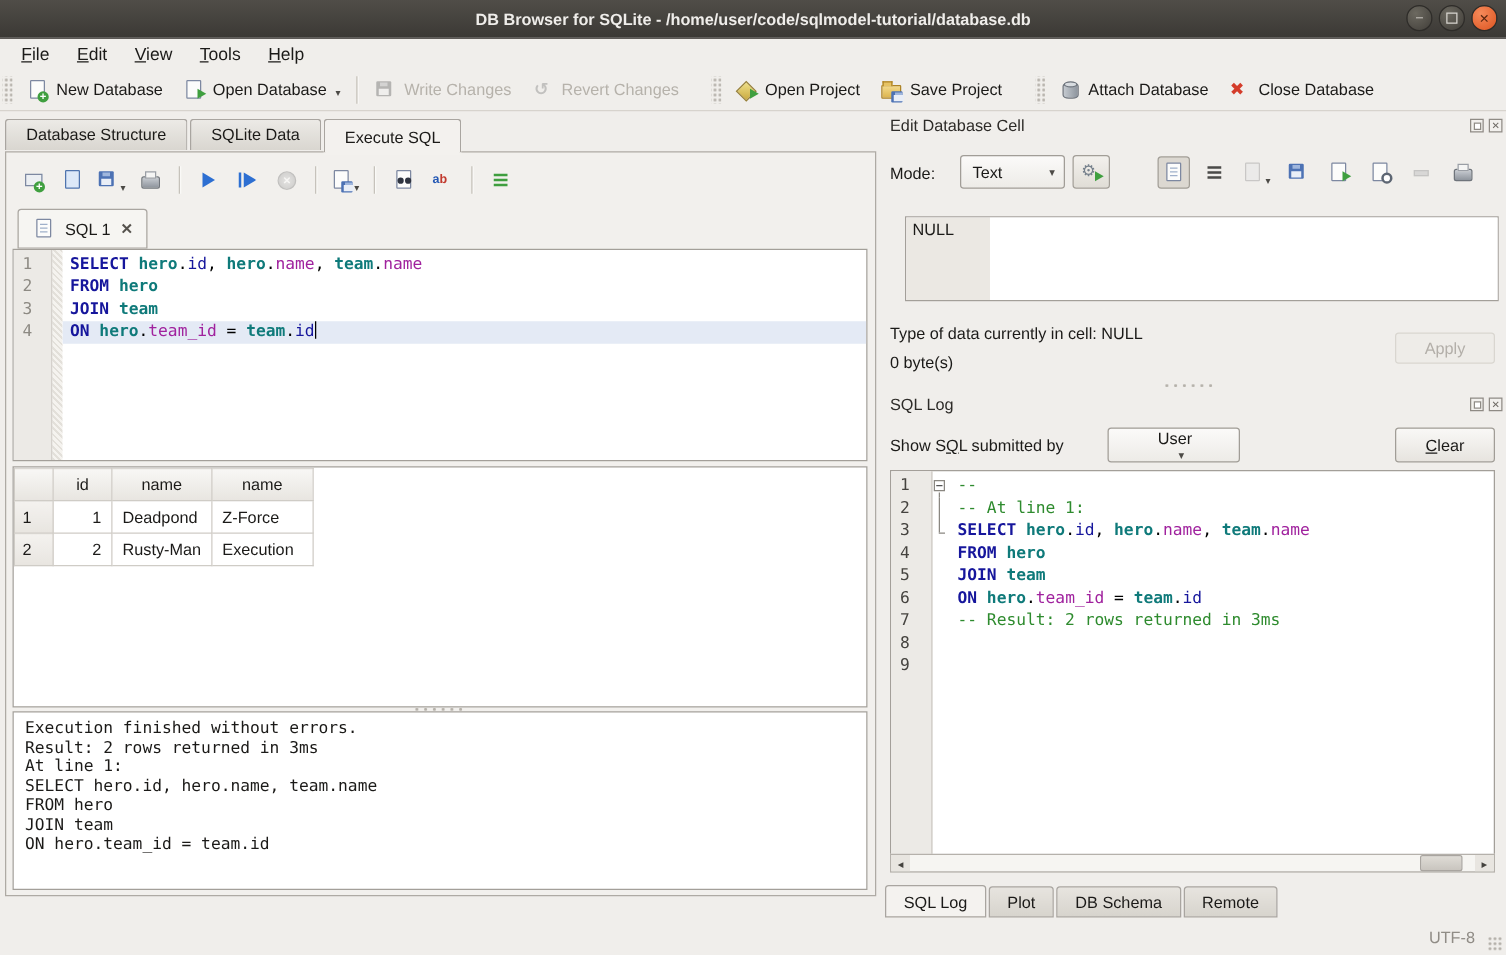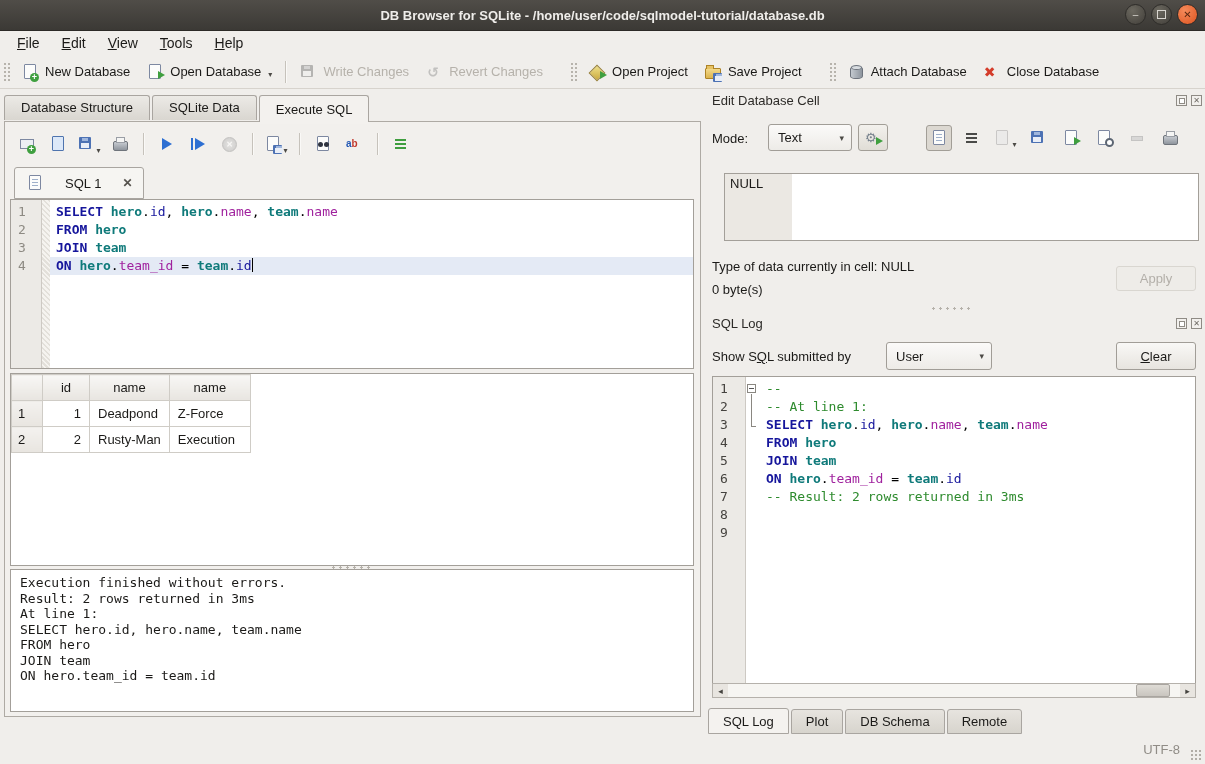--- a/index.html
+++ b/index.html
@@ -67,21 +67,21 @@
   .main-tabs{position:absolute;left:4px;top:95px;height:27px;display:flex;align-items:flex-start;z-index:3;}
   .mtab{border:1px solid #a9a5a0;border-bottom:none;border-radius:3px 3px 0 0;padding:4px 16px 5px;
     background:linear-gradient(#eceae6,#d9d6d0);margin-right:2px;}
   .mtab.active{background:#f3f1ee;padding-top:6px;margin-bottom:-1px;box-shadow:0 2px 0 #f3f1ee;}
   .frame{position:absolute;left:4px;top:121px;width:697px;height:596px;border:1px solid #aeaaa4;background:#f2f0ed;box-sizing:border-box;}
   
   .sqlbar{position:absolute;left:14px;top:129px;height:30px;display:flex;align-items:center;gap:5px;z-index:2;}
   .sbtn{width:26px;height:26px;display:flex;align-items:center;justify-content:center;border-radius:3px;}
   .sbtn.pressed{background:#dcd8d1;border:1px solid #a29e97;box-sizing:border-box;}
   .sqltabs{position:absolute;left:14px;top:167px;z-index:2;display:flex;}
-  .doctab{display:flex;align-items:center;gap:21px;padding:6px 11px;background:#f6f5f2;border:1px solid #a9a5a0;
+  .doctab{display:flex;align-items:center;gap:8px;padding:6px 11px;background:#f6f5f2;border:1px solid #a9a5a0;
     border-radius:3px 3px 0 0;}
   .tabx{color:#55524d;font-weight:bold;font-size:12px;}
   
   .editor{position:absolute;left:10px;top:199px;width:684px;height:170px;background:#fff;border:1px solid #a39f99;
     box-sizing:border-box;display:flex;font-family:"DejaVu Sans Mono",monospace;font-size:13px;line-height:18px;z-index:2;}
   .gutter{width:30px;background:#eceae6;border-right:1px solid #cdc9c3;color:#8d8a83;padding-top:3px;flex:0 0 auto;}
   .gutter .gl{height:18px;padding-left:7px;}
   .gutter.lg{width:32px;color:#45433f;}
   .hatch{width:8px;flex:0 0 auto;background:repeating-linear-gradient(45deg,#e3e0da 0 1.5px,#f5f3ef 1.5px 3.5px);}
   .code{flex:1;padding-top:3px;overflow:hidden;}
@@ -430,21 +430,21 @@
     <span>Apply</span>
   </div>
 
   <div class="hdots" style="left:930px;top:306px;"></div>
   <div class="dock-title" style="left:712px;top:316px;">SQL Log</div>
   <div class="dkbtns" style="left:1176px;top:318px;">
     <div class="dkbtn float"></div>
     <div class="dkbtn">✕</div>
   </div>
   <div class="plabel" style="left:712px;top:349px;" id="filterLabel">Show S<u>Q</u>L submitted by</div>
-  <div class="combo" style="left:886px;top:342px;width:106px;height:28px;">
+  <div class="combo" style="left:886px;top:342px;width:106px;height:28px;flex-direction:column;">
     <span>User</span>
       <span class="arr">▾</span>
   </div>
   <div class="pushbtn" style="left:1116px;top:342px;width:80px;height:28px;" id="clearBtn">
       <span><u>C</u>lear</span>
     </div>
   <div class="logbox" id="logbox">
       <div class="gutter lg">
         <div class="gl">1</div>
         <div class="gl">2</div>

